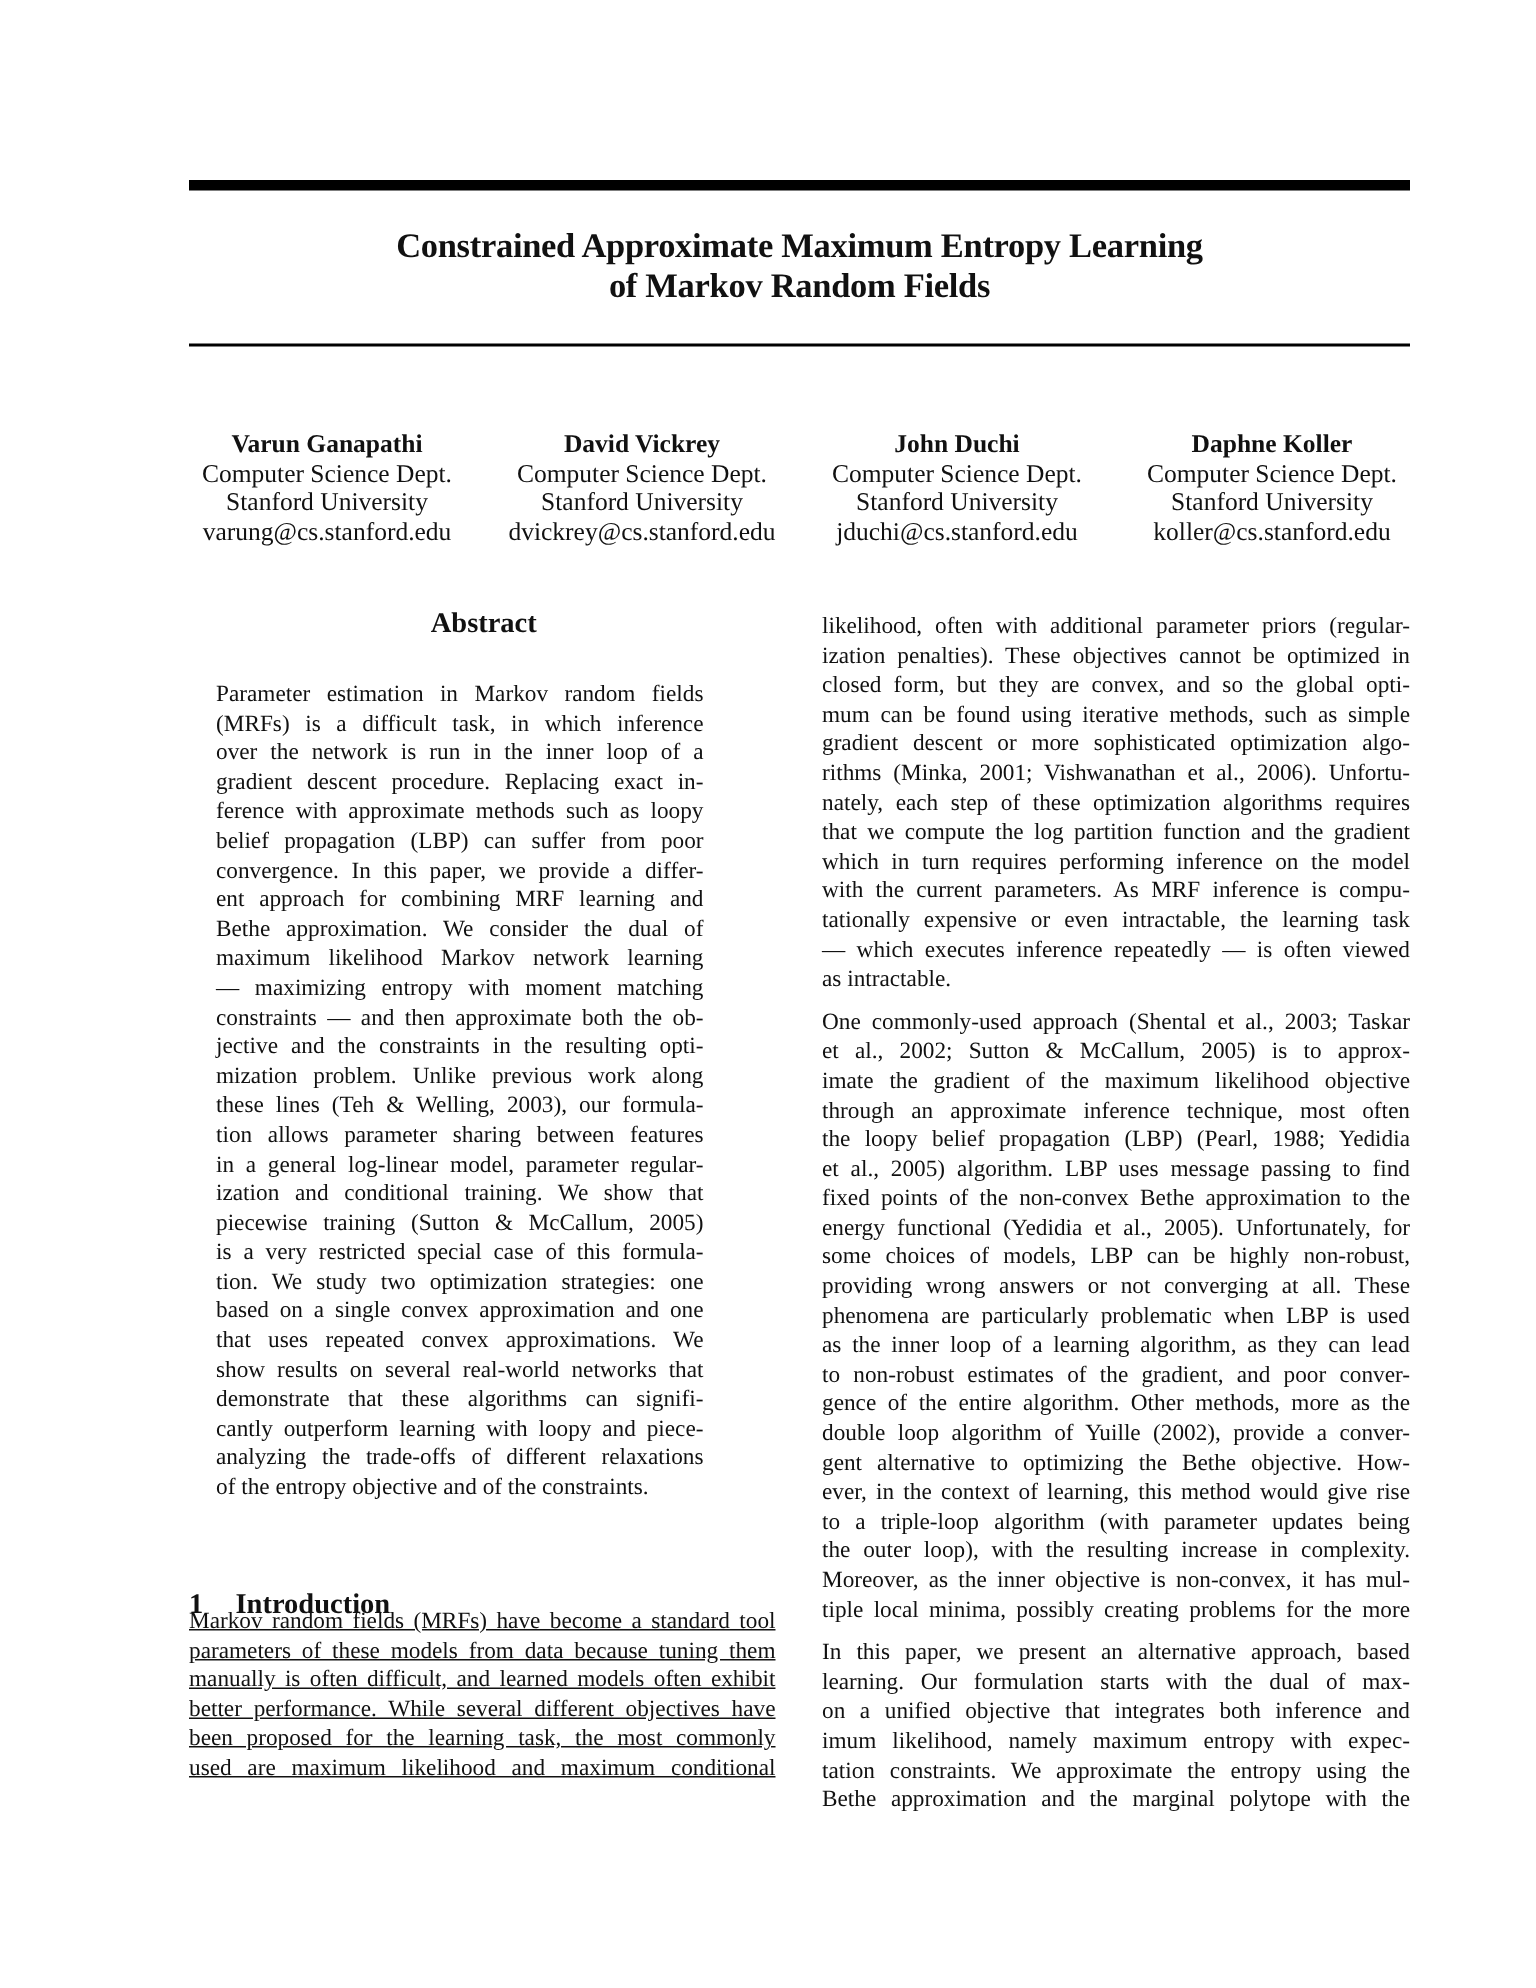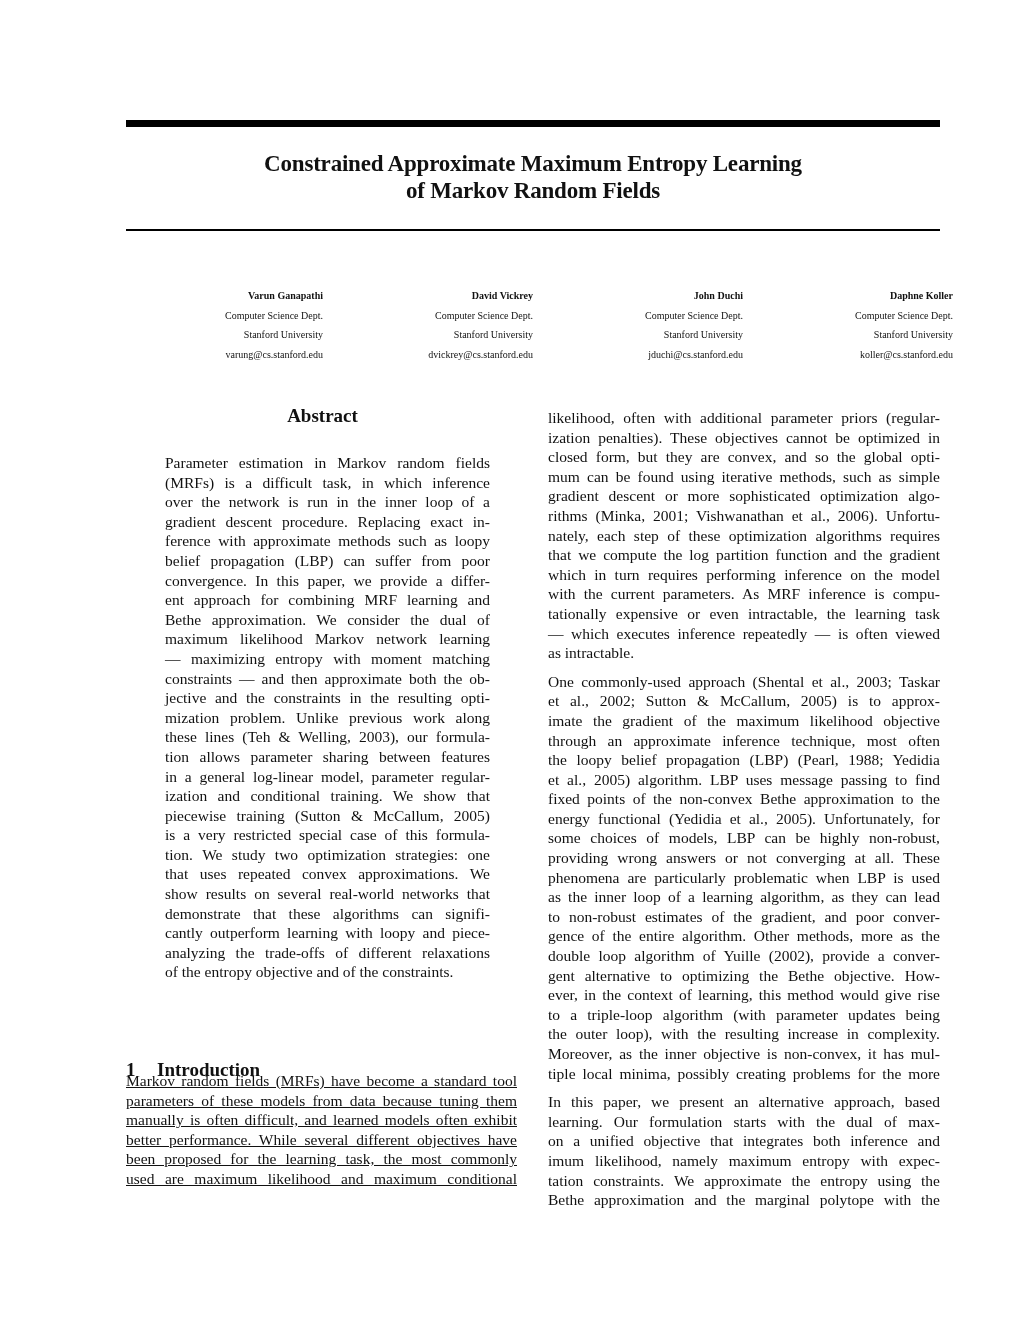--- a/index.html
+++ b/index.html
@@ -4,28 +4,28 @@
 <style>
   html, body { margin: 0; padding: 0; background: #ffffff; }
   body { width: 1024px; height: 1325px; position: relative; overflow: hidden;
          font-family: "Liberation Serif", "DejaVu Serif", serif; color: #111; }
   .rule-top { position: absolute; left: 126px; top: 120px; width: 814px; height: 7px; background: #000; }
   .rule-bottom { position: absolute; left: 126px; top: 229px; width: 814px; height: 2px; background: #000; }
   .title { position: absolute; left: 126px; top: 150px; width: 814px; text-align: center;
            font-weight: bold; font-size: 23px; line-height: 27px; letter-spacing: -0.2px; }
   .title div { white-space: nowrap; }
   .authors { position: absolute; top: 286px; left: 113px; width: 840px; display: flex; }
-  .author { width: 210px; text-align: right; font-size: 10px; line-height: 19.6px; }
+  .author { width: 210px; text-align: center; font-size: 17px; line-height: 19.6px; }
   .author .name { font-weight: bold; }
   .col { position: absolute; font-size: 15.5px; line-height: 19.6px; }
   .line { display: block; text-align: justify; text-align-last: justify; white-space: nowrap; height: 19.6px; }
   .line.last { text-align-last: left; }
   .abstract-heading { position: absolute; left: 160px; width: 325px; top: 405px; text-align: center;
                       font-weight: bold; font-size: 19px; }
-  .abstract-body { left: 165px; width: 325px; top: 453px; }
+  .abstract-body { left: 144px; width: 325px; top: 453px; }
   .section-heading { position: absolute; left: 126px; top: 1059px; font-weight: bold; font-size: 19px; }
   .section-heading .num { display: inline-block; width: 31px; }
   .intro-body { left: 126px; width: 391px; top: 1071px; text-decoration: underline; }
   .right-col { left: 548px; width: 392px; top: 408px; }
   .para-gap { height: 9px; }
 </style>
 </head>
 <body>
 
 <div class="rule-top"></div>
@@ -78,20 +78,21 @@
     <span class="line">constraints — and then approximate both the ob-</span>
     <span class="line">jective and the constraints in the resulting opti-</span>
     <span class="line">mization problem. Unlike previous work along</span>
     <span class="line">these lines (Teh &amp; Welling, 2003), our formula-</span>
     <span class="line">tion allows parameter sharing between features</span>
     <span class="line">in a general log-linear model, parameter regular-</span>
     <span class="line">ization and conditional training. We show that</span>
     <span class="line">piecewise training (Sutton &amp; McCallum, 2005)</span>
     <span class="line">is a very restricted special case of this formula-</span>
     <span class="line">tion. We study two optimization strategies: one</span>
+    <span class="line">based on a single convex approximation and one</span>
     <span class="line">that uses repeated convex approximations. We</span>
     <span class="line">show results on several real-world networks that</span>
     <span class="line">demonstrate that these algorithms can signifi-</span>
     <span class="line">cantly outperform learning with loopy and piece-</span>
     <span class="line">analyzing the trade-offs of different relaxations</span>
     <span class="line last">of the entropy objective and of the constraints.</span>
   </div>
 
 <div class="section-heading">
   <span class="num">1</span><span>Introduction</span>

